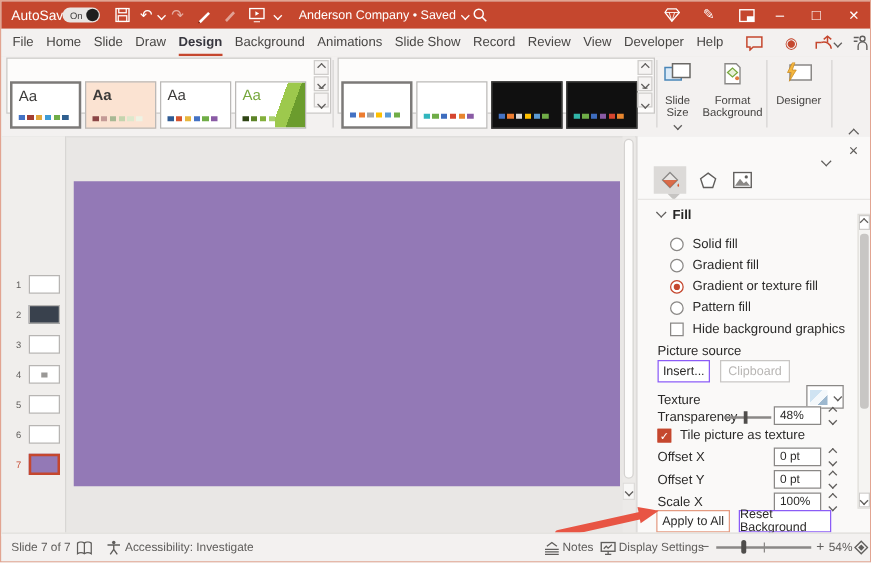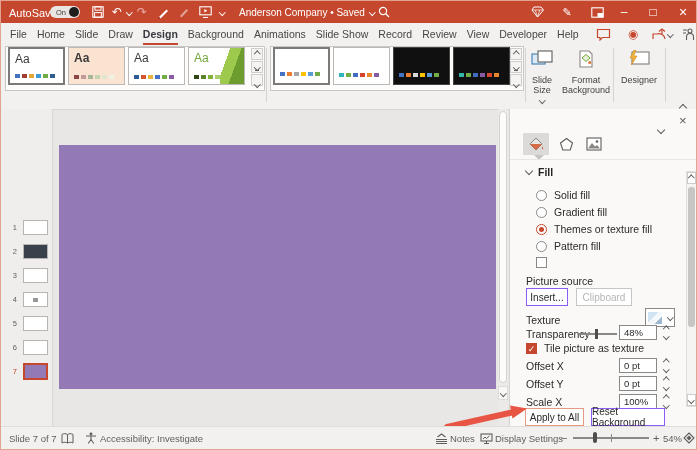--- a/index.html
+++ b/index.html
@@ -25,21 +25,21 @@
   .winbtn{position:absolute;top:0;width:24px;height:22px;display:flex;align-items:center;justify-content:center;font-size:12px;color:#fff}
   
   .tabsrow{position:absolute;left:0;top:22px;right:0;height:22px;background:#f3f1f0;display:flex;align-items:stretch;padding-left:4px}
   .tab{padding:5px 5px 4px;font-size:10.5px;color:#484644;position:relative;white-space:nowrap}
   .tab.active{font-weight:bold;color:#38373f}
   .tab.active::after{content:"";position:absolute;left:5px;right:5px;bottom:0;height:2.5px;background:#C5472E}
   .tabrow-icon{position:absolute;top:25px;height:16px;display:flex;align-items:center;justify-content:center}
   
   .ribbon{position:absolute;left:0;top:44px;right:0;height:64px;background:#f3f1f0;border-bottom:1px solid #d9d7d5}
   .gallery{position:absolute;top:1px;background:#fdfcfb;border:1px solid #c9c7c5;height:43px}
-  .gal-item{position:absolute;top:0;width:57px;height:38px;background:#fff;border:1px solid #bbb9b7;box-sizing:border-box;overflow:hidden}
+  .gal-item{position:absolute;top:18px;width:57px;height:38px;background:#fff;border:1px solid #bbb9b7;box-sizing:border-box;overflow:hidden}
   .gal-item.sel{border:2px solid #7c7a78}
   .gal-item .aa{font-size:12px;color:#3b3a39;margin:3px 0 0 5px;display:block}
   .strip{position:absolute;left:5px;bottom:5px;height:4px;width:40px}
   .s-t1{background:linear-gradient(90deg,#4472c4 0 5px,transparent 5px 7px,#a33e33 7px 12px,transparent 12px 14px,#e2a73a 14px 19px,transparent 19px 21px,#3e9bd5 21px 26px,transparent 26px 28px,#70ad47 28px 33px,transparent 33px 35px,#2f5f8f 35px 40px)}
   .s-t2{background:linear-gradient(90deg,#8c4646 0 5px,transparent 5px 7px,#c49a96 7px 12px,transparent 12px 14px,#a8b894 14px 19px,transparent 19px 21px,#c4d4ae 21px 26px,transparent 26px 28px,#dde8cc 28px 33px,transparent 33px 35px,#eef3e4 35px 40px)}
   .s-t3{background:linear-gradient(90deg,#2f5b94 0 5px,transparent 5px 7px,#d6542e 7px 12px,transparent 12px 14px,#e8b63c 14px 19px,transparent 19px 21px,#4472c4 21px 26px,transparent 26px 28px,#70ad47 28px 33px,transparent 33px 35px,#8a5ba5 35px 40px)}
   .s-t4{background:linear-gradient(90deg,#2f4514 0 5px,transparent 5px 7px,#5d8428 7px 12px,transparent 12px 14px,#84b03c 14px 19px,transparent 19px 21px,#a9cf6e 21px 26px,transparent 26px 28px,#49701e 28px 33px,transparent 33px 35px,#2f4514 35px 40px)}
   .s-v1{background:linear-gradient(90deg,#4472c4 0 5px,transparent 5px 7px,#ed7d31 7px 12px,transparent 12px 14px,#a5a5a5 14px 19px,transparent 19px 21px,#ffc000 21px 26px,transparent 26px 28px,#5b9bd5 28px 33px,transparent 33px 35px,#70ad47 35px 40px)}
   .s-v2{background:linear-gradient(90deg,#31b6bd 0 5px,transparent 5px 7px,#6fad47 7px 12px,transparent 12px 14px,#3e6dbf 14px 19px,transparent 19px 21px,#d6452e 21px 26px,transparent 26px 28px,#e8862e 28px 33px,transparent 33px 35px,#8a5ba5 35px 40px)}
   .s-v3{background:linear-gradient(90deg,#4472c4 0 5px,transparent 5px 7px,#ed7d31 7px 12px,transparent 12px 14px,#d9d9d9 14px 19px,transparent 19px 21px,#ffc000 21px 26px,transparent 26px 28px,#5b9bd5 28px 33px,transparent 33px 35px,#70ad47 35px 40px)}
@@ -355,28 +355,29 @@
     <span class="opt" style="top:80px">
         <span class="radio"></span>
         <span>Solid fill</span>
       </span>
     <span class="opt" style="top:97px">
         <span class="radio"></span>
         <span>Gradient fill</span>
       </span>
     <span class="opt" style="top:114px">
         <span class="radio sel"></span>
-        <span>Themes or texture fill</span>
+        <span>Gradient or texture fill</span>
       </span>
     <span class="opt" style="top:131px">
         <span class="radio"></span>
         <span>Pattern fill</span>
       </span>
     <span class="opt" style="top:148px">
         <span class="cb"></span>
+        <span>Hide background graphics</span>
       </span>
 
     <span class="plabel" style="top:166px">Picture source</span>
     <span class="pbtn" style="left:16px;top:179px;width:42px">Insert...</span>
     <span class="pbtn disabled" style="left:66px;top:179px;width:56px">Clipboard</span>
 
     <span class="plabel" style="top:205px">Texture</span>
     <span class="abs" style="left:135px;top:199px;width:30px;height:19px;background:#fff;border:1px solid #8a8886;box-sizing:border-box;display:flex;align-items:center;justify-content:space-between;padding:0 2px">
       <span style="width:14px;height:12px;background:linear-gradient(135deg,#cfe3f2 0 40%,#f4f8fb 40% 70%,#9db8cf 70%)"></span>
       <span class="chv sm"></span>

